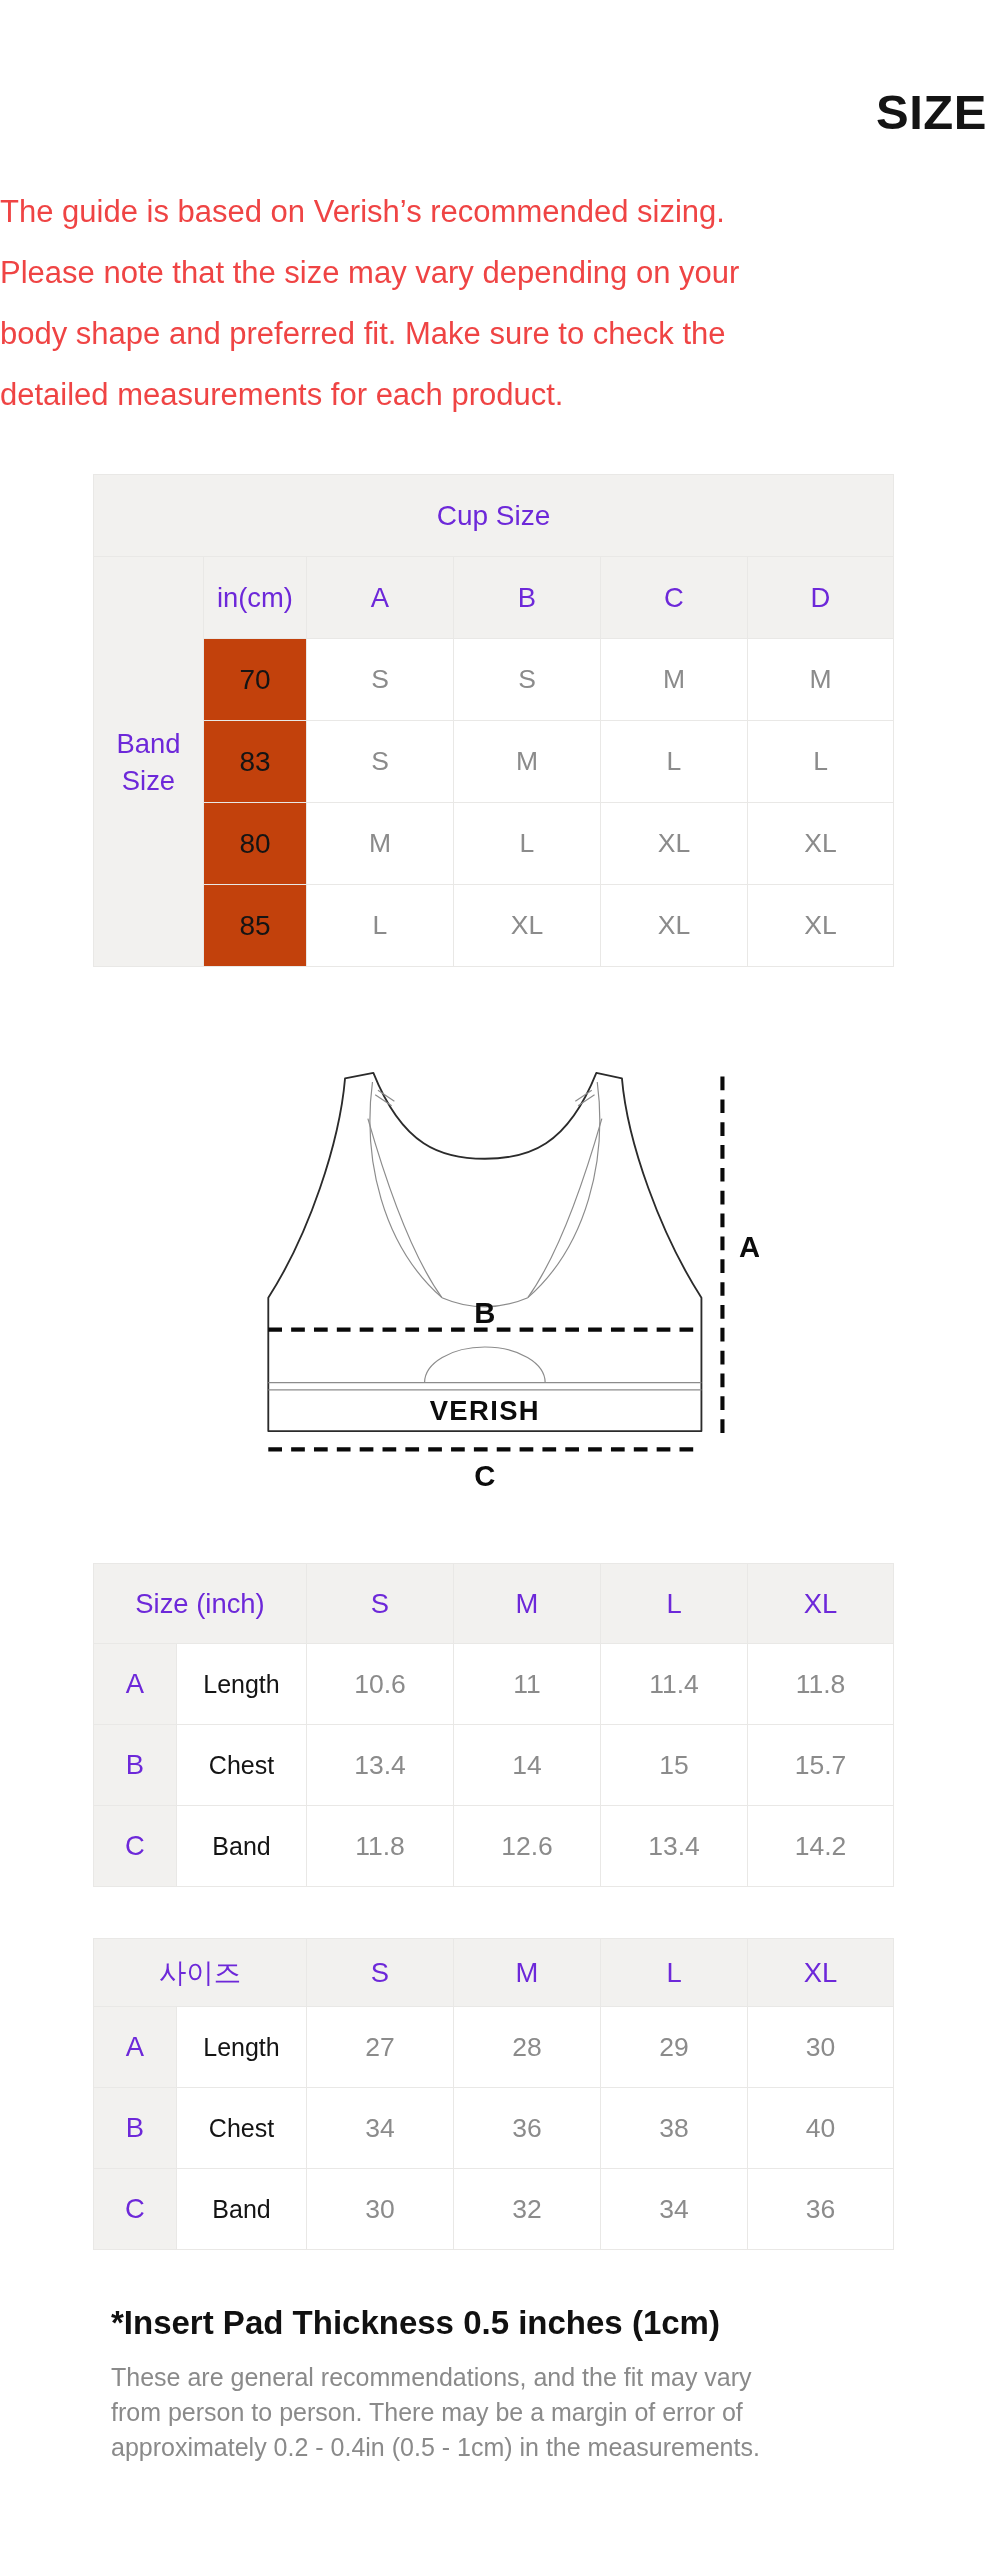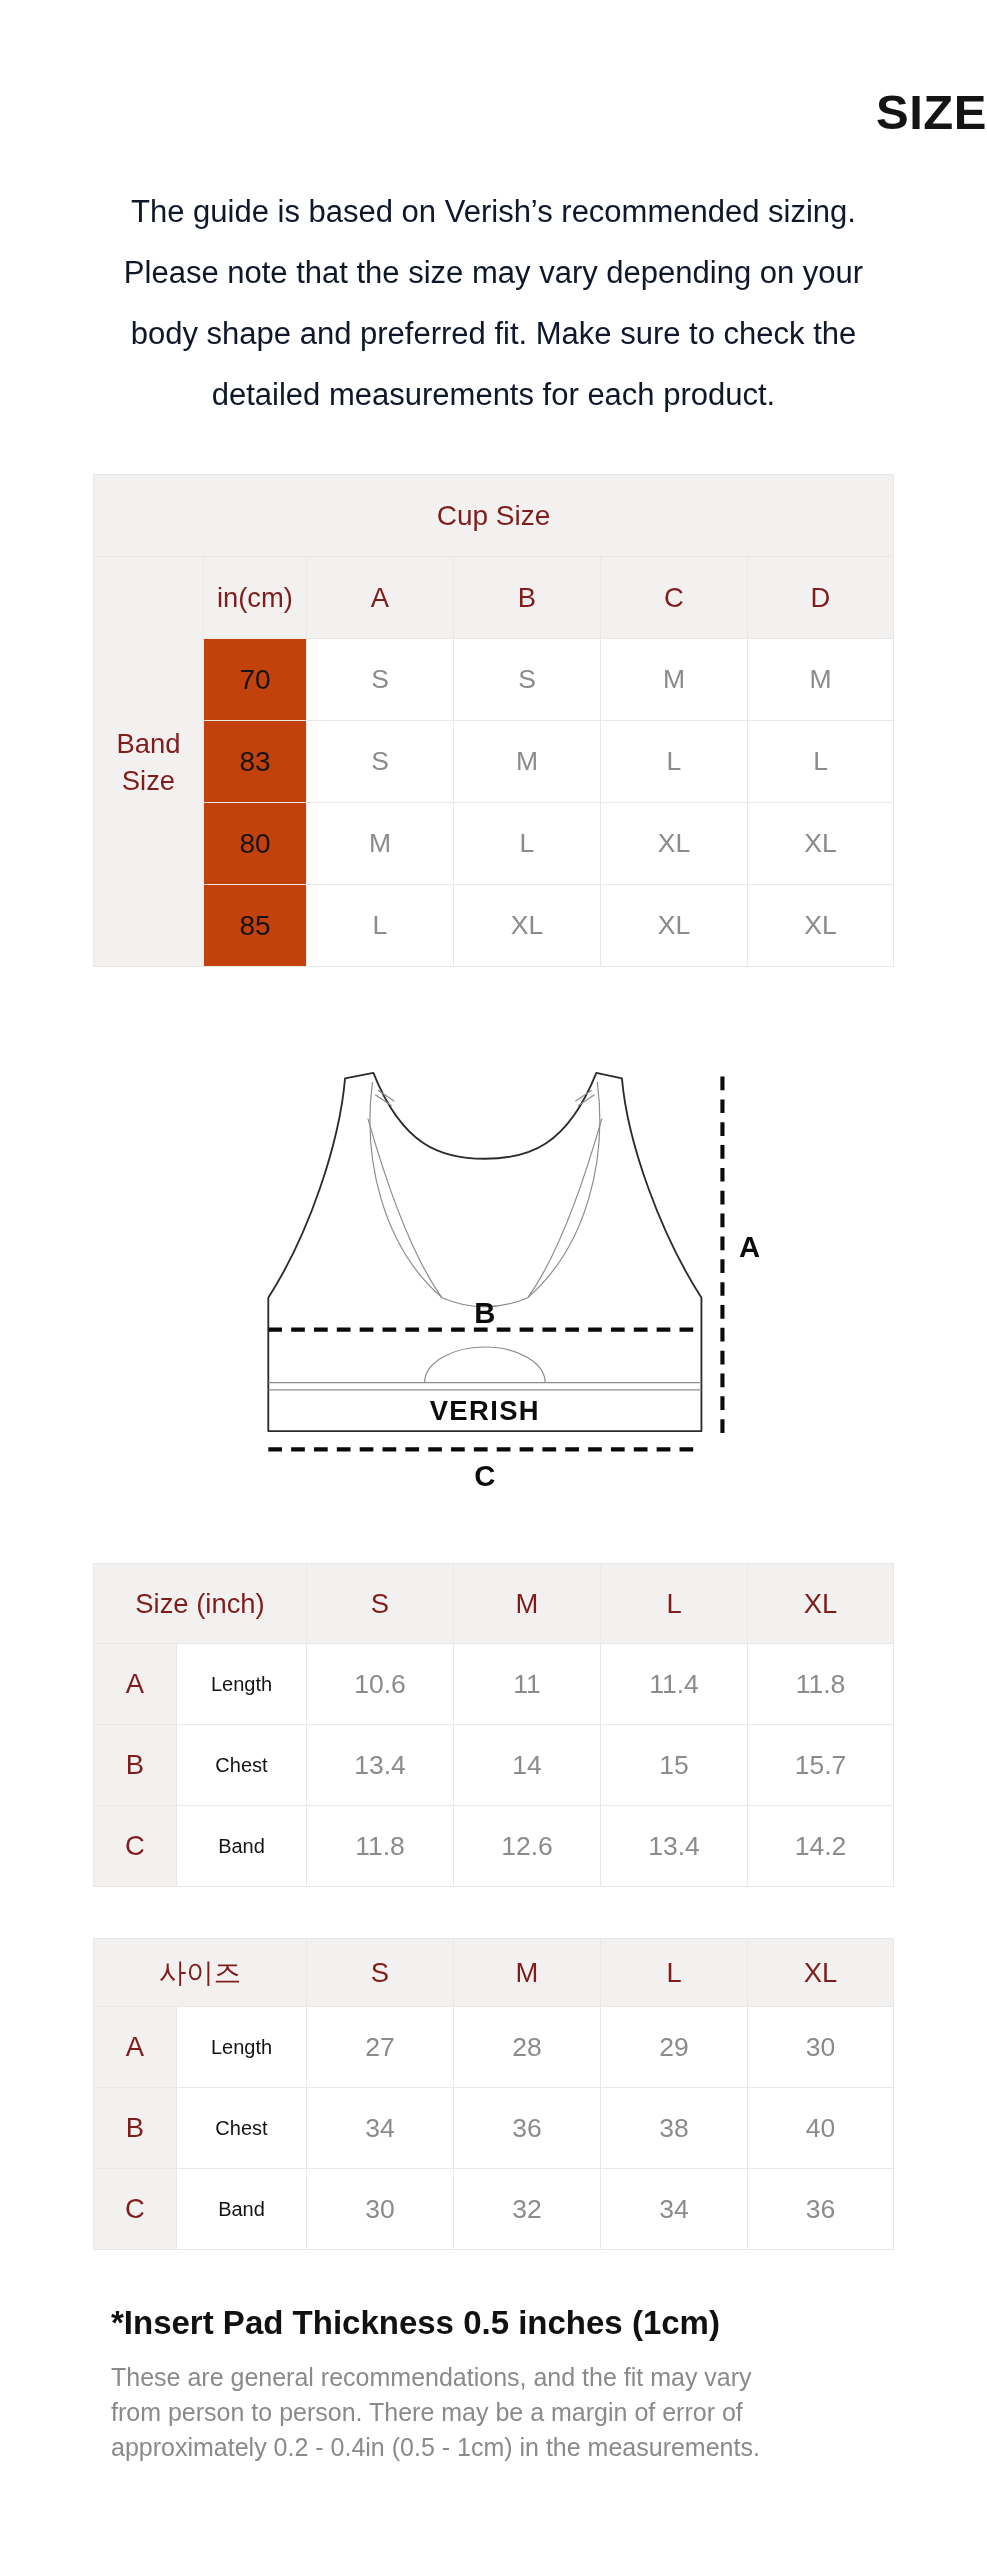--- a/index.html
+++ b/index.html
@@ -16,66 +16,65 @@
   .page-title {
     margin: 80px 0 0 0;
     text-align: right;
     font-size: 49px;
     line-height: 64px;
     font-weight: 700;
     letter-spacing: 0.5px;
   }
   .intro {
     margin-top: 37px;
-    text-align: center;
     font-size: 31px;
     line-height: 61px;
     font-weight: 400;
-    color: #0f172a;
+    color: #ef4444;
   }
 
   
   table.sizing-table {
     border-collapse: collapse;
     table-layout: fixed;
     width: 801px;
     margin: 0 auto;
   }
   table.sizing-table td, table.sizing-table th {
     border: 0.9px solid #e9e8e6;
     text-align: center;
     vertical-align: middle;
     padding: 0;
     font-weight: 400;
   }
   .cup-table { margin-top: 49px !important; }
   .cup-table tr { height: 82px; }
   th.hdr {
     background: #f2f1ef;
-    color: #7f1d1d;
+    color: #6d28d9;
     font-weight: 600;
     font-size: 27.4px;
   }
   th.table-title { font-size: 28px; }
   th.band-num {
     background: #c2410c;
     color: #141414;
     font-weight: 600;
     font-size: 28px;
   }
   td.val {
     background: #ffffff;
     color: #8b8b8b;
     font-size: 26.5px;
   }
   td.row-label {
     background: #ffffff;
     color: #141414;
     font-weight: 600;
-    font-size: 20px;
+    font-size: 25px;
   }
   .band-size-cell { line-height: 37px; }
 
   .inch-table { margin-top: 66px !important; }
   .inch-table tr.hrow { height: 80px; }
   .inch-table tr.drow { height: 81px; }
   .cm-table { margin-top: 51px !important; }
   .cm-table tr.hrow { height: 68px; }
   .cm-table tr.drow { height: 81px; }
 

